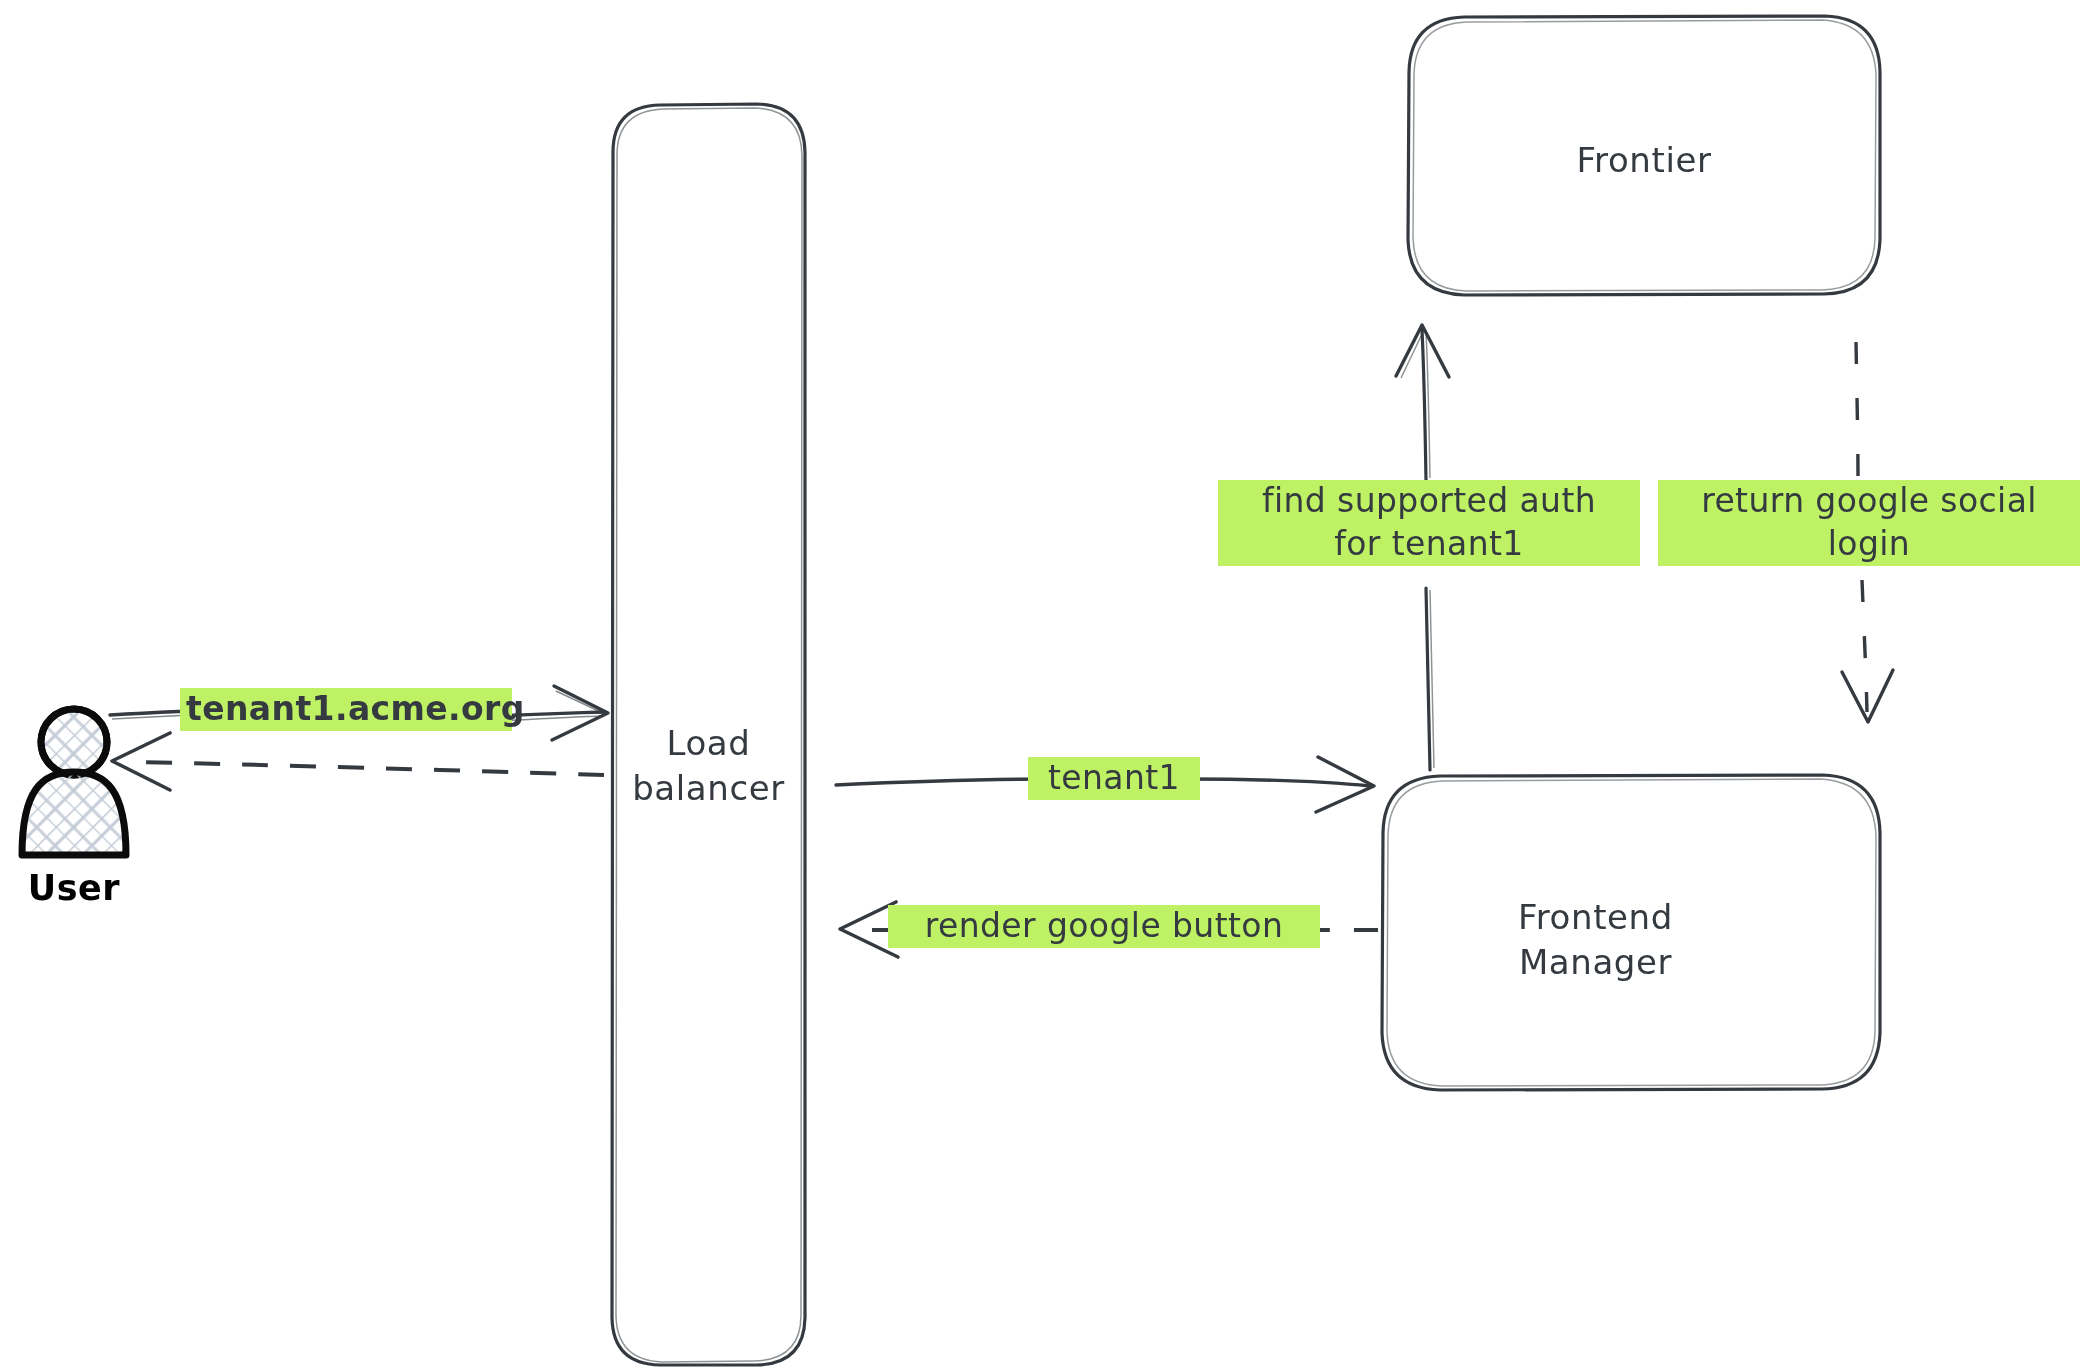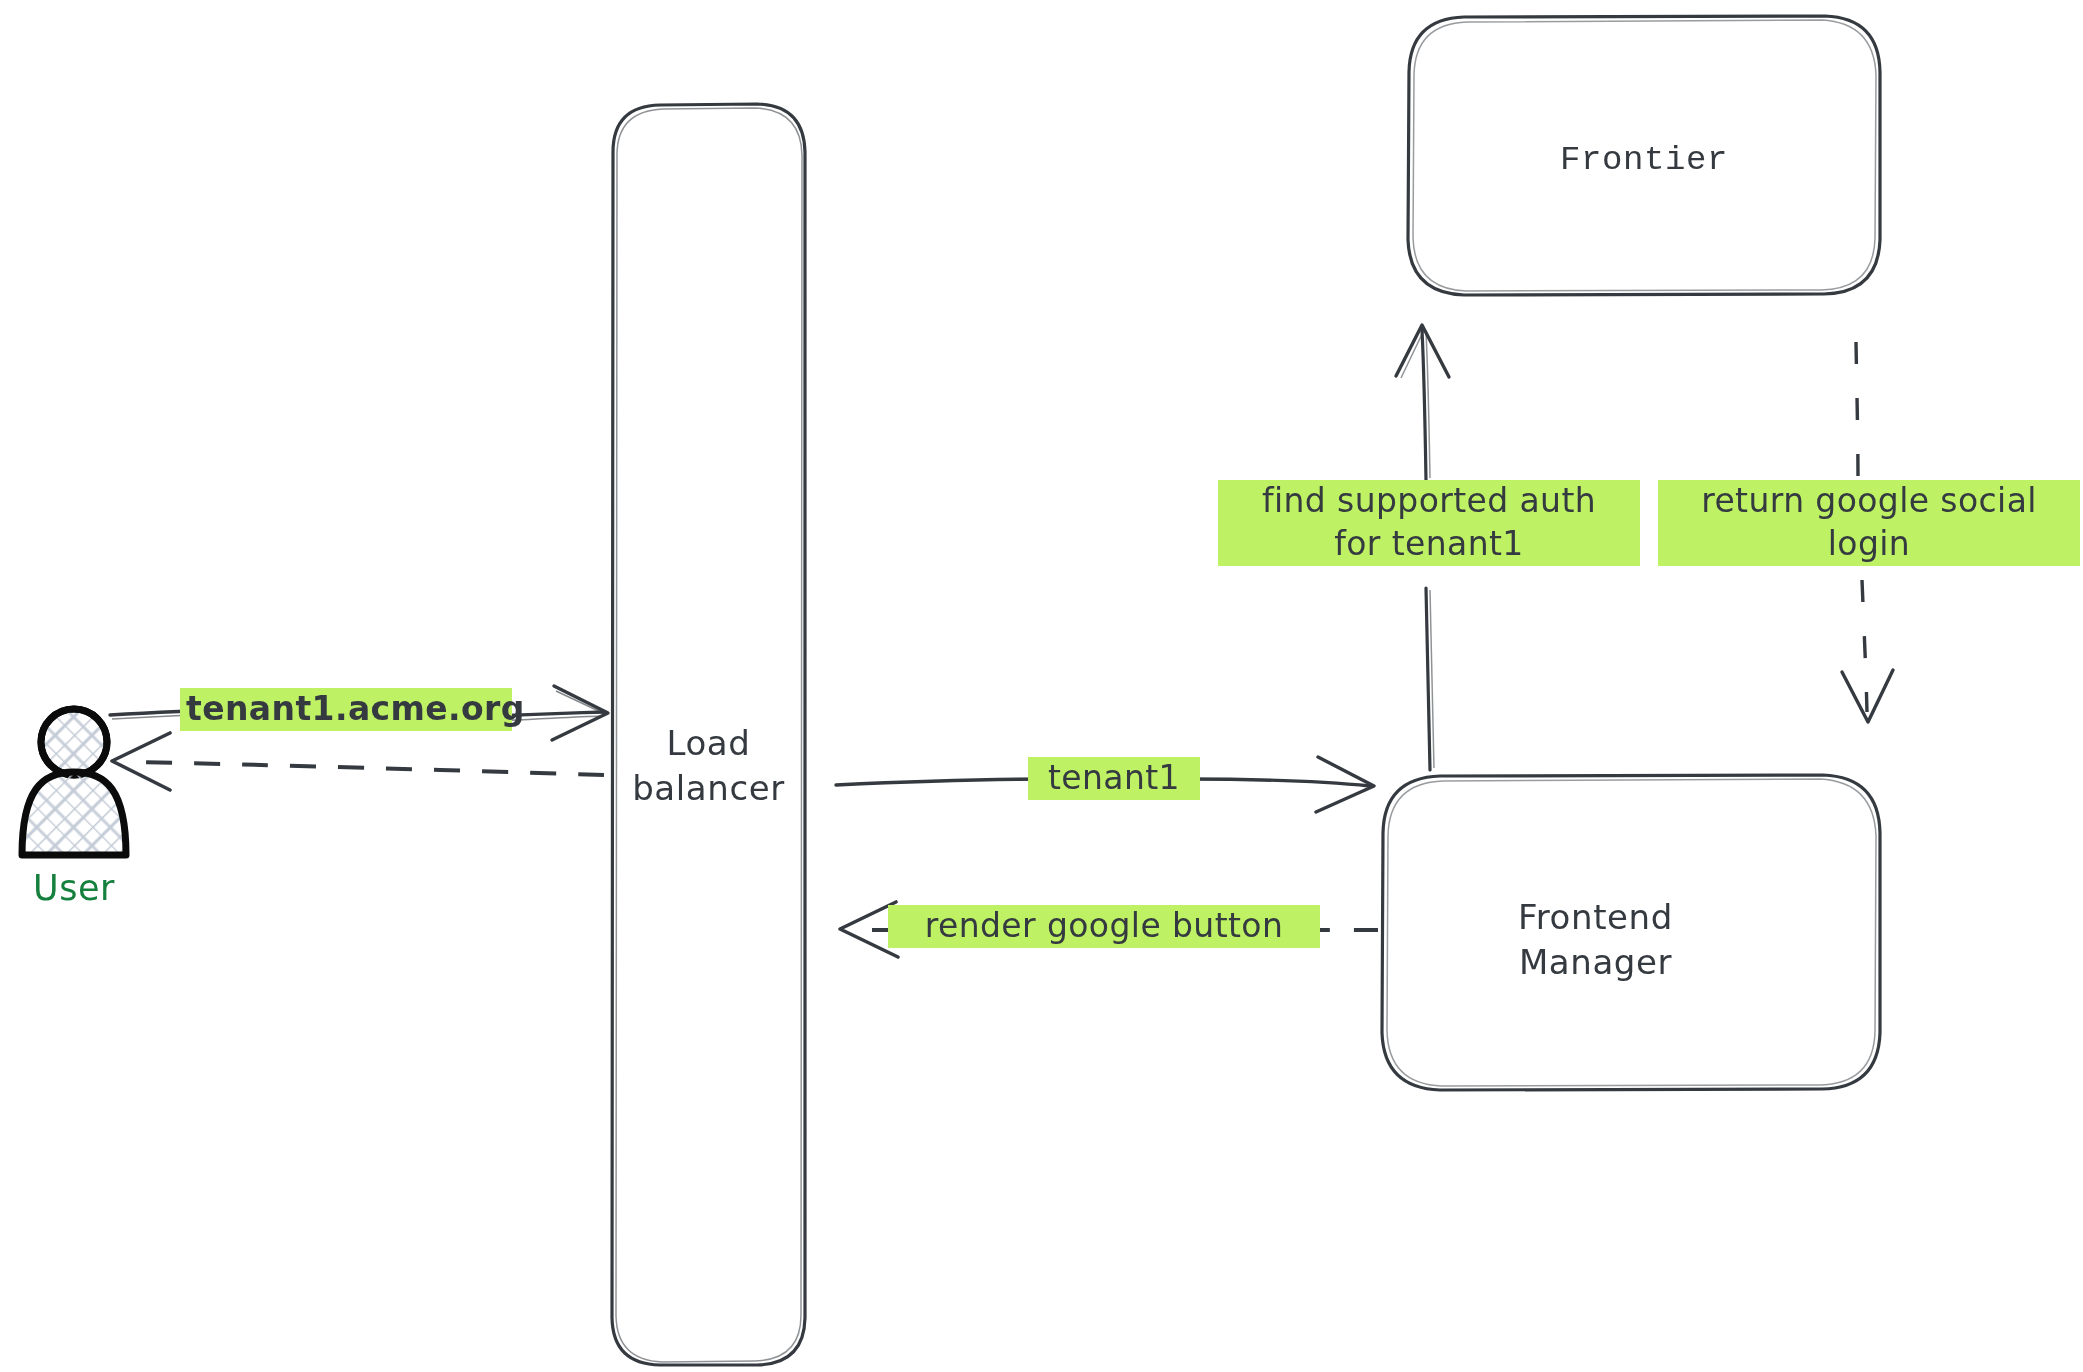--- a/index.html
+++ b/index.html
@@ -43,26 +43,26 @@
     line-height: 1.3;
     text-align: center;
     letter-spacing: 0.4px;
     white-space: pre-line;
     background: #bef264;
     padding: 0 6px;
     font-weight: 400;
   }
   .actor-label {
     position: absolute;
-    color: #15803d;
+    color: #000000;
     font-family: "DejaVu Sans", sans-serif;
     font-size: 35px;
     letter-spacing: 0.5px;
     text-align: center;
-    font-weight: 400;
+    font-weight: 700;
   }
 </style>
 </head>
 <body>
 
 <div id="canvas">
 
   <svg id="diagram-svg" viewBox="0 0 2083 1372">
     <defs>
       <pattern id="hatch" width="26" height="26" patternUnits="userSpaceOnUse" patternTransform="rotate(45)">
@@ -145,21 +145,21 @@
       <path d="M 1856 342 C 1857 400 1858 440 1858 480" fill="none" stroke="#343a40" stroke-width="3.4" stroke-dasharray="22 34" stroke-linecap="butt"></path>
       <path d="M 1862 580 C 1864 630 1866 670 1867 712" fill="none" stroke="#343a40" stroke-width="3.4" stroke-dasharray="22 34" stroke-linecap="butt"></path>
 
       <path d="M 1842 672 L 1868 722 L 1893 670" fill="none" stroke="#343a40" stroke-width="3.4" stroke-linecap="round" stroke-linejoin="round"></path>
     </g>
   </svg>
 
   <div class="node-label" style="left:612px; top:681px; width:193px;margin-top:40px;">Load
 balancer</div>
 
-  <div class="node-label" style="left:1408px; top:138px; width:472px;font-family:Liberation Mono, monospace;">Frontier</div>
+  <div class="node-label" style="left:1408px; top:138px; width:472px;">Frontier</div>
 
   <div class="node-label" style="left:1382px; top:895px; width:427px;">Frontend
 Manager</div>
 
   <div class="actor-label" style="left:0px; top:868px; width:148px;">User</div>
 
   <div class="edge-label" style="left:180px; top:688px; width:320px;font-weight:bold;">tenant1.acme.org</div>
 
   <div class="edge-label" style="left:1028px; top:757px; width:160px;">tenant1</div>
 

